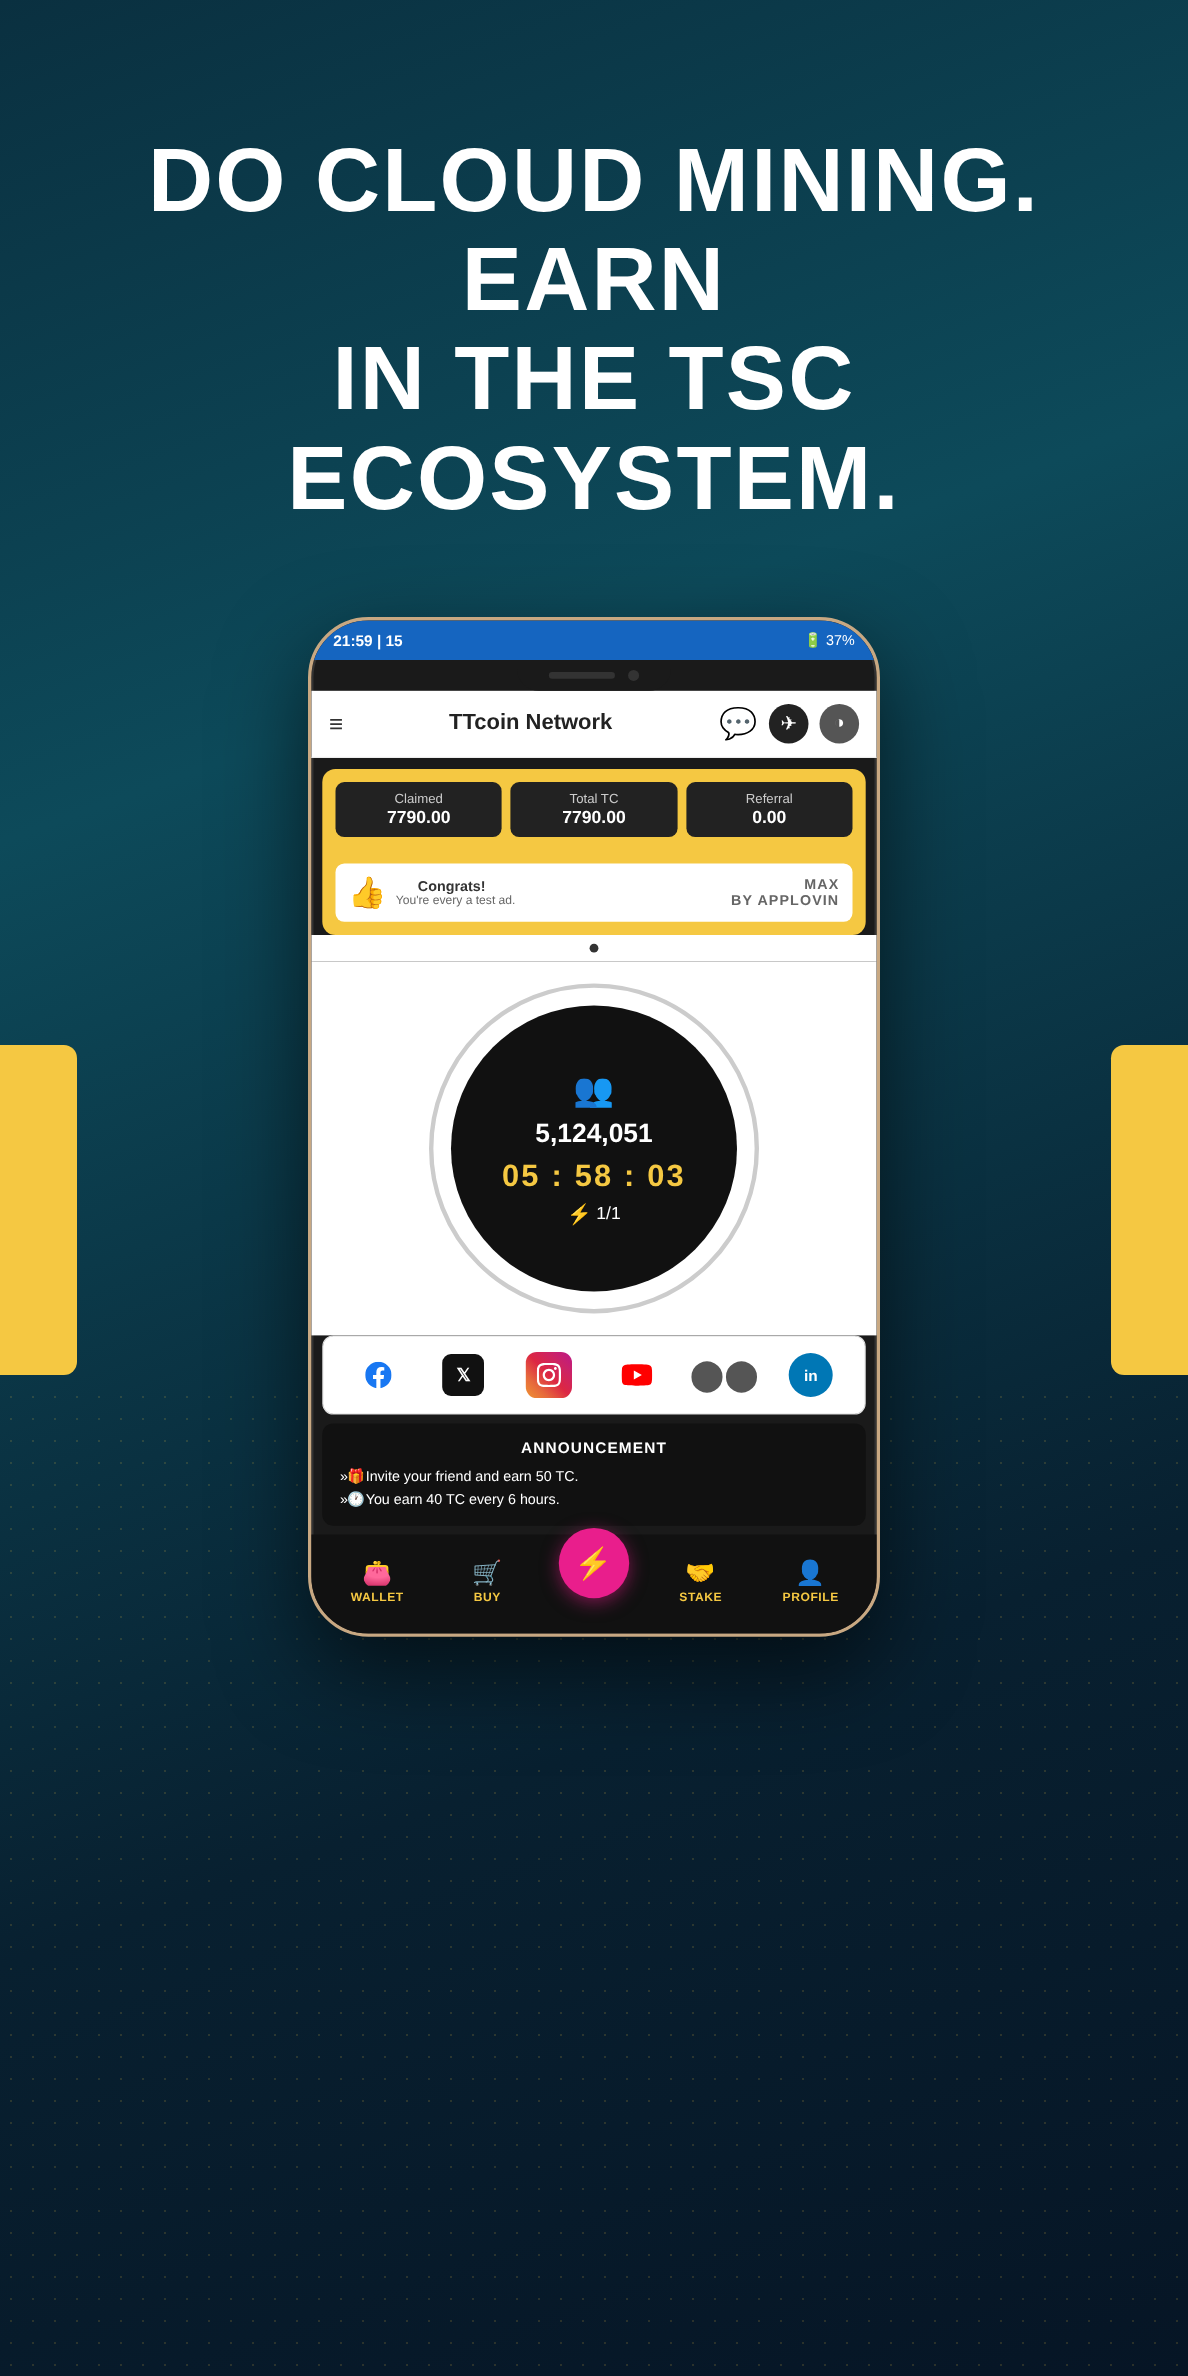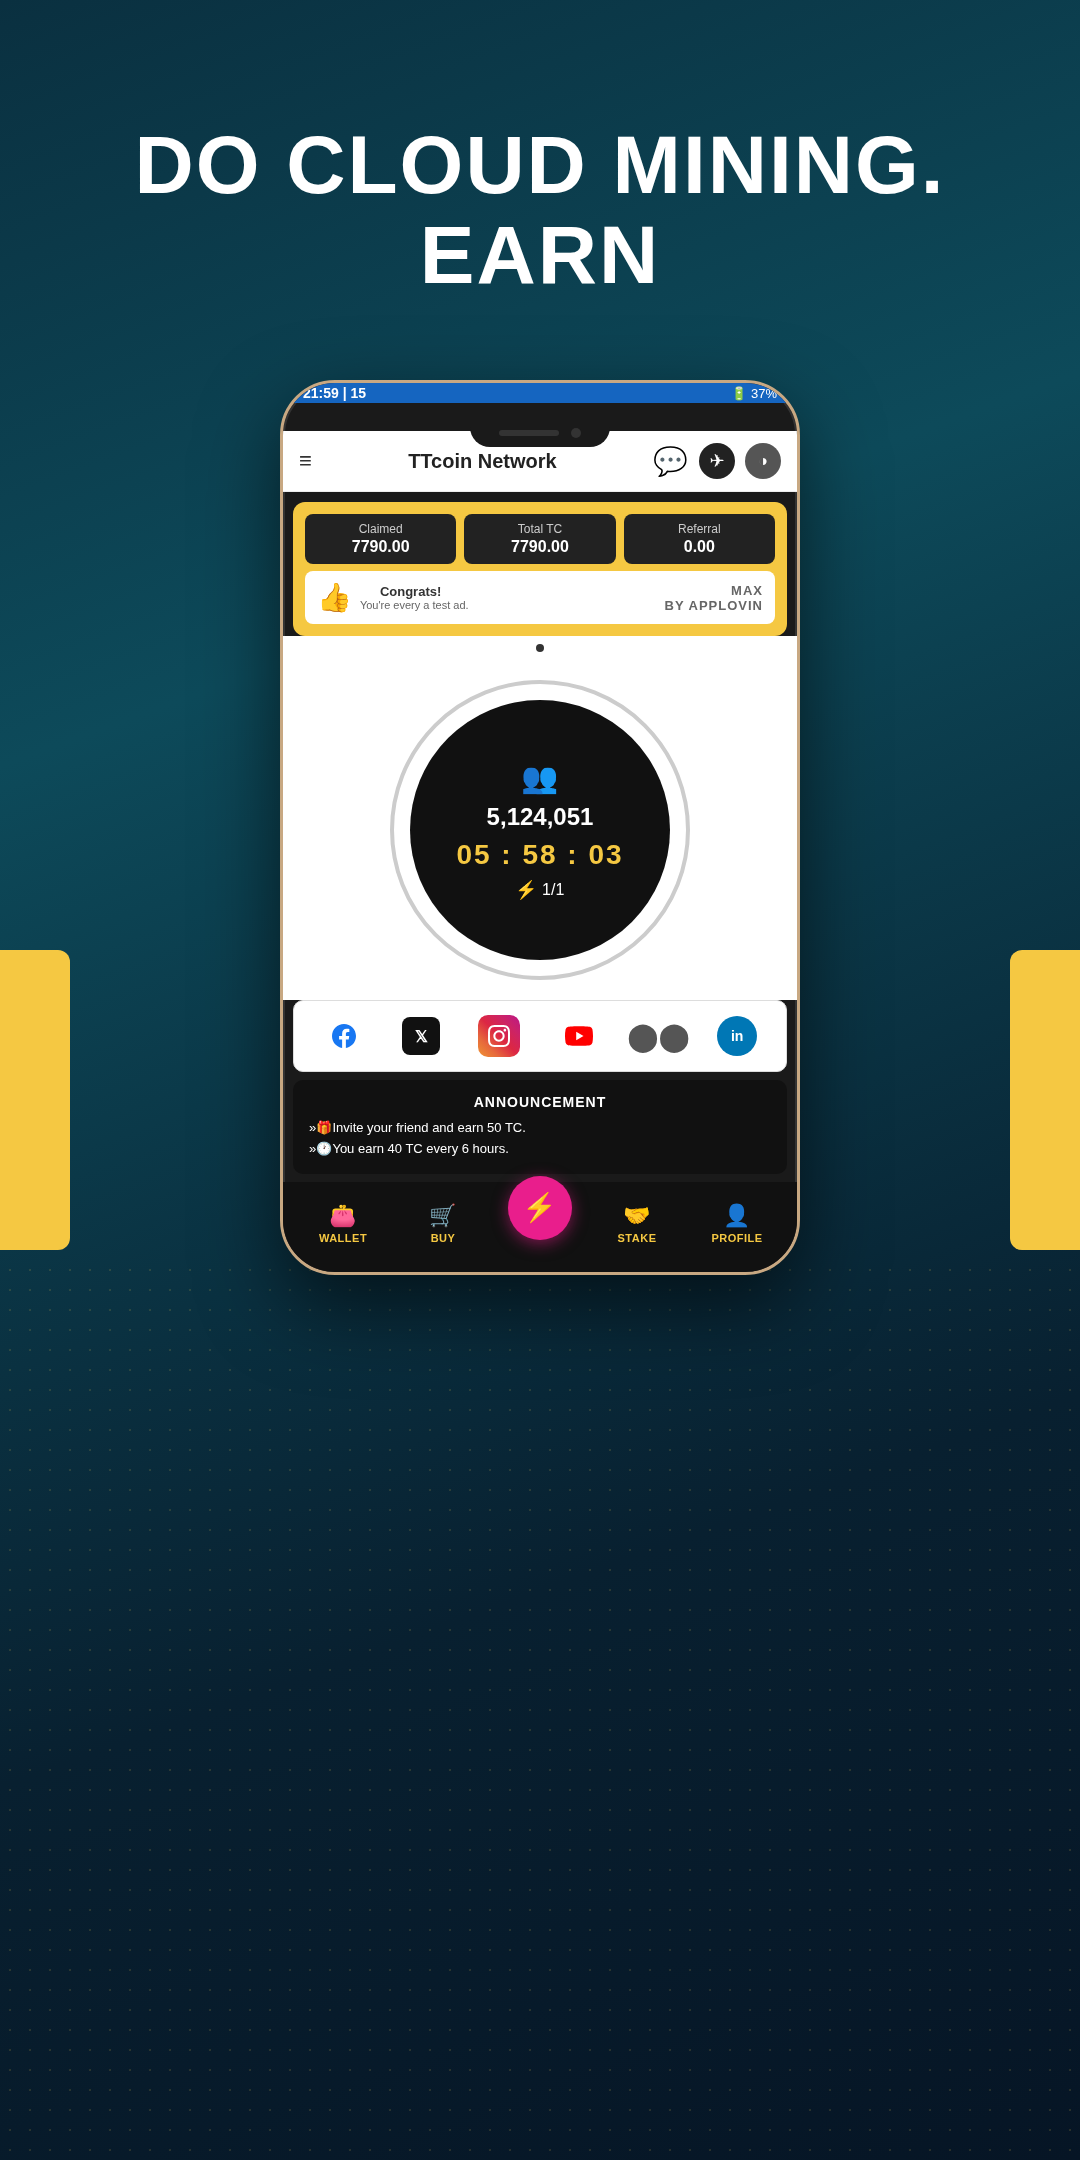--- a/index.html
+++ b/index.html
@@ -78,21 +78,21 @@
       position: relative;
     }
 
     
     .status-bar {
       background: #1565c0;
       display: flex;
       justify-content: space-between;
       align-items: center;
       padding: 8px 20px;
-      height: 20px;
+      height: 36px;
     }
 
     .status-time {
       color: white;
       font-size: 14px;
       font-weight: bold;
     }
 
     .status-right {
       display: flex;
@@ -190,21 +190,21 @@
     .stats-card {
       background: #f5c842;
       margin: 10px 10px 0;
       border-radius: 12px;
       padding: 12px;
     }
 
     .stats-row {
       display: flex;
       gap: 8px;
-      margin-bottom: 7px;
+      margin-bottom: 24px;
     }
 
     .stat-box {
       flex: 1;
       background: #222;
       border-radius: 8px;
       padding: 8px 10px;
       text-align: center;
     }
 
@@ -451,20 +451,21 @@
       font-size: 28px;
       color: white;
     }
   </style>
 </head>
 <body>
 
 <div class="headline">
   <h1>
     <span>DO CLOUD MINING. EARN</span><br>
+    <span>IN THE TSC ECOSYSTEM.</span>
   </h1>
 </div>
 
 <div class="side-bar-left"></div>
 <div class="side-bar-right"></div>
 
 <div class="phone-wrapper">
   <div class="phone">
 
     <div class="status-bar">

